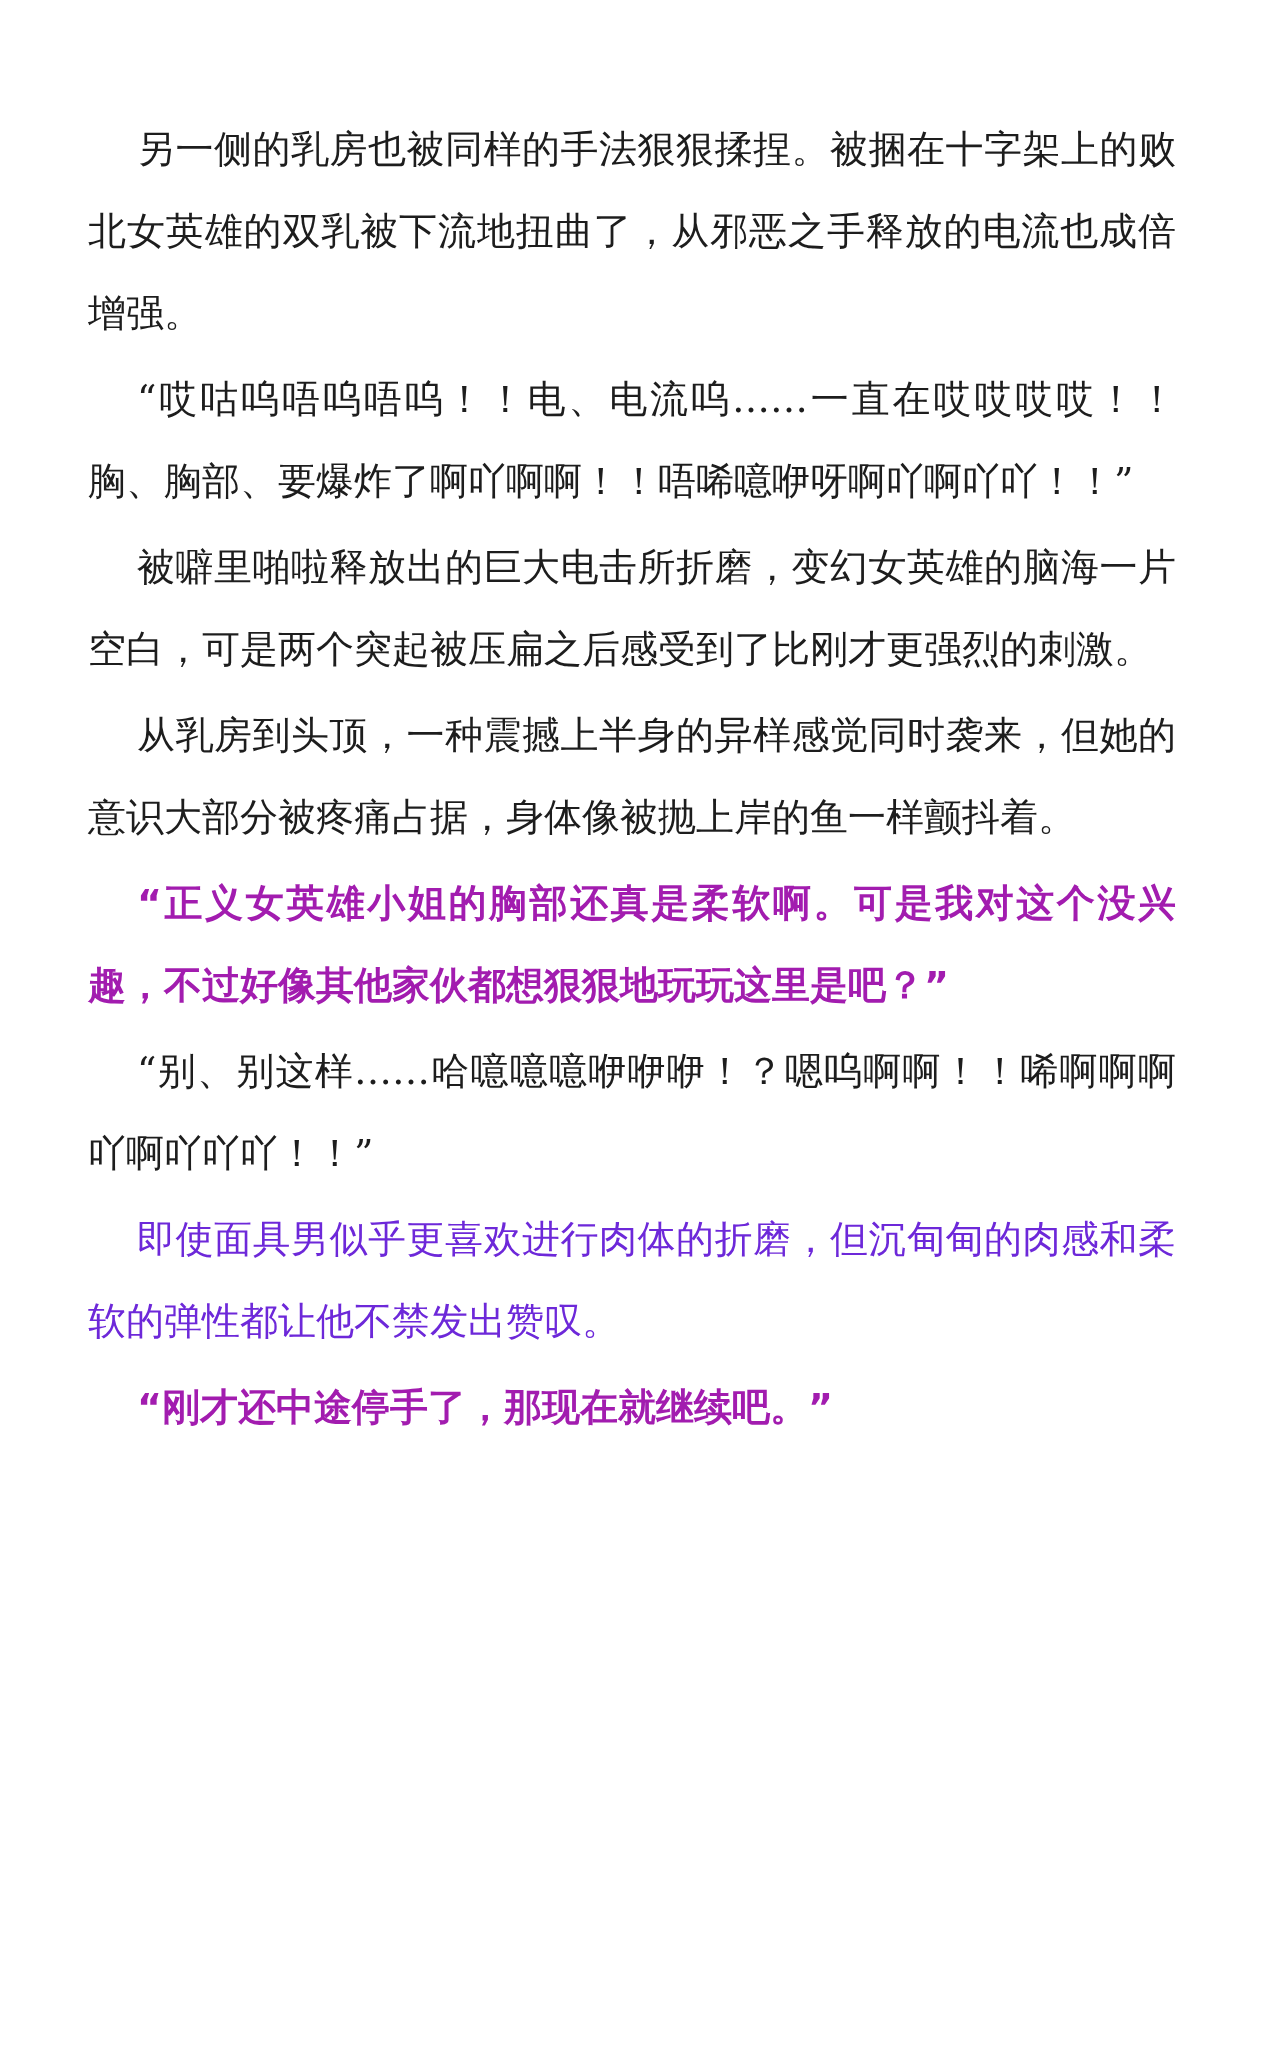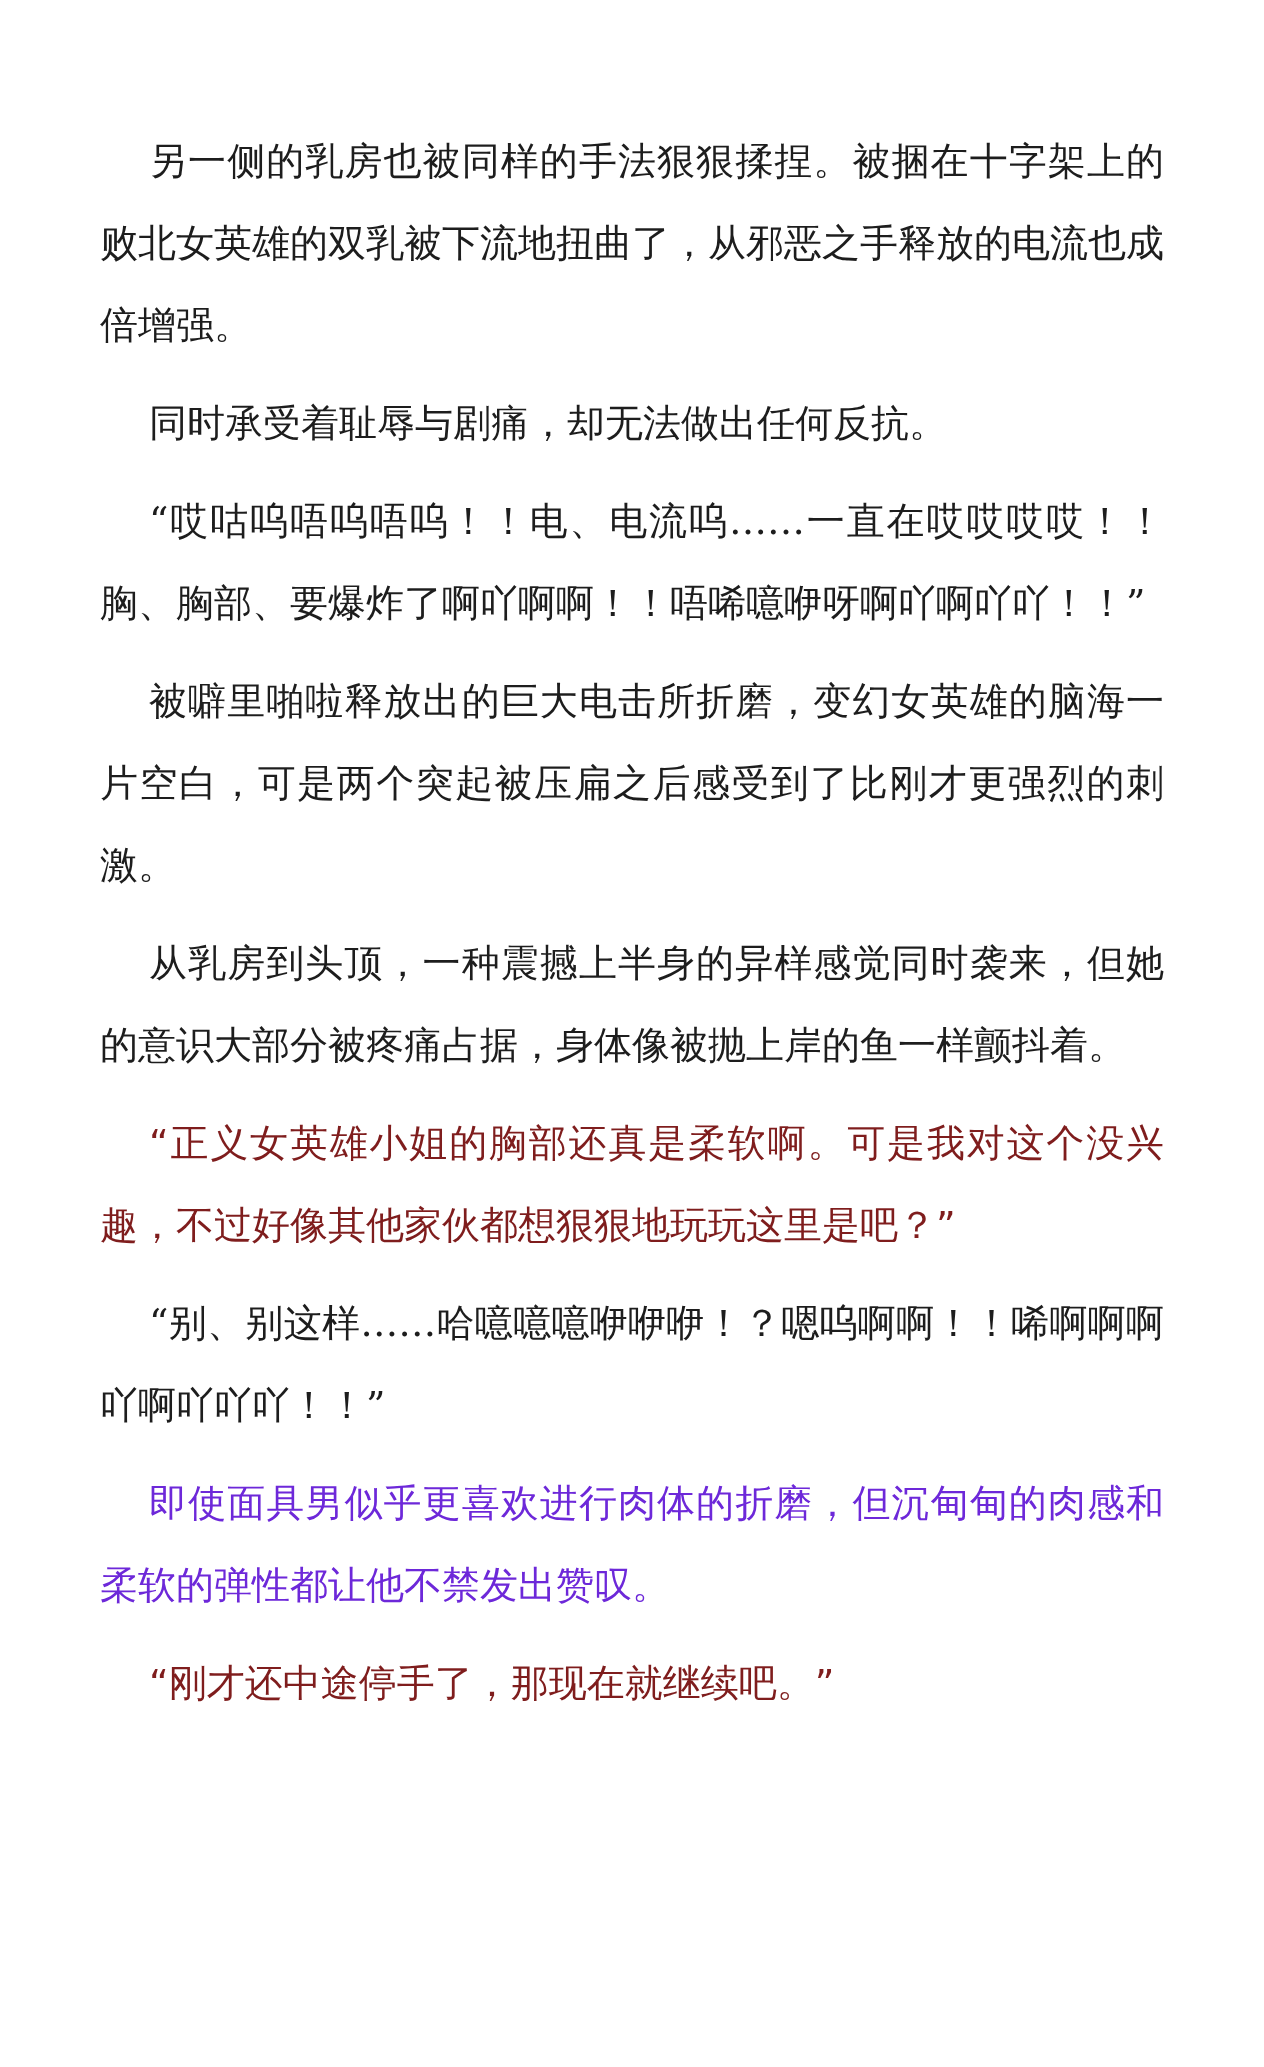--- a/index.html
+++ b/index.html
@@ -20,28 +20,28 @@
     top: 104px;
     left: 84px;
     width: 1096px;
     color: #1d1d1d;
     font-size: 38px;
     line-height: 82px;
     text-align: justify;
     text-justify: inter-ideograph;
   }
   .content p {
-    margin: 16px;
+    margin: 4px;
     padding: 0;
     text-indent: 49px;
   }
   .p-bold {
     font-family: "DejaVu Sans", "Liberation Sans", sans-serif;
-    font-weight: 400;
-    color: #7f1d1d;
+    font-weight: 700;
+    color: #a21caf;
   }
   .p-gray {
     color: #6d28d9;
     font-family: Liberation Serif, serif;
   }
   .page-number {
     position: absolute;
     top: 1978px;
     left: 0;
     width: 100%;
@@ -51,21 +51,20 @@
     letter-spacing: 2px;
     color: #2b2b2b;
   }
 </style>
 </head>
 <body>
 
 <div class="page">
   <div class="content">
     <p class="p-normal">另一侧的乳房也被同样的手法狠狠揉捏。被捆在十字架上的败北女英雄的双乳被下流地扭曲了，从邪恶之手释放的电流也成倍增强。</p>
-    <p class="p-normal">同时承受着耻辱与剧痛，却无法做出任何反抗。</p>
     <p class="p-normal">“哎咕呜唔呜唔呜！！电、电流呜……一直在哎哎哎哎！！胸、胸部、要爆炸了啊吖啊啊！！唔唏噫咿呀啊吖啊吖吖！！”</p>
     <p class="p-normal">被噼里啪啦释放出的巨大电击所折磨，变幻女英雄的脑海一片空白，可是两个突起被压扁之后感受到了比刚才更强烈的刺激。</p>
     <p class="p-normal">从乳房到头顶，一种震撼上半身的异样感觉同时袭来，但她的意识大部分被疼痛占据，身体像被抛上岸的鱼一样颤抖着。</p>
     <p class="p-bold">“正义女英雄小姐的胸部还真是柔软啊。可是我对这个没兴趣，不过好像其他家伙都想狠狠地玩玩这里是吧？”</p>
     <p class="p-normal">“别、别这样……哈噫噫噫咿咿咿！？嗯呜啊啊！！唏啊啊啊吖啊吖吖吖！！”</p>
     <p class="p-gray">即使面具男似乎更喜欢进行肉体的折磨，但沉甸甸的肉感和柔软的弹性都让他不禁发出赞叹。</p>
     <p class="p-bold">“刚才还中途停手了，那现在就继续吧。”</p>
   </div>
 </div>
 

